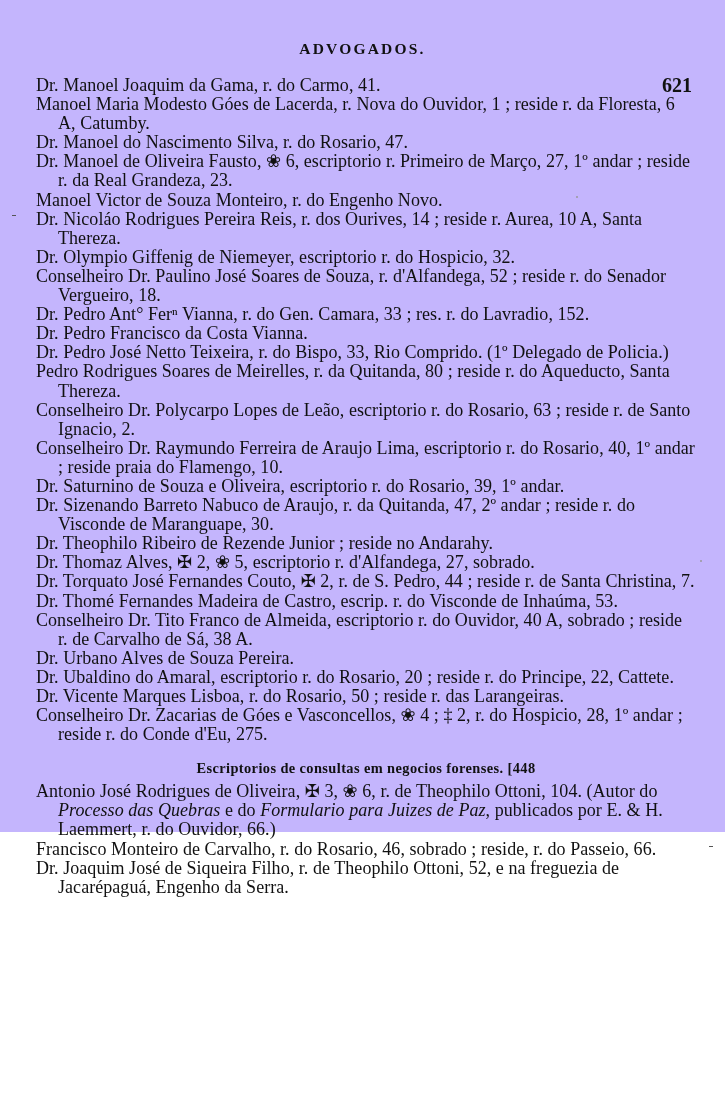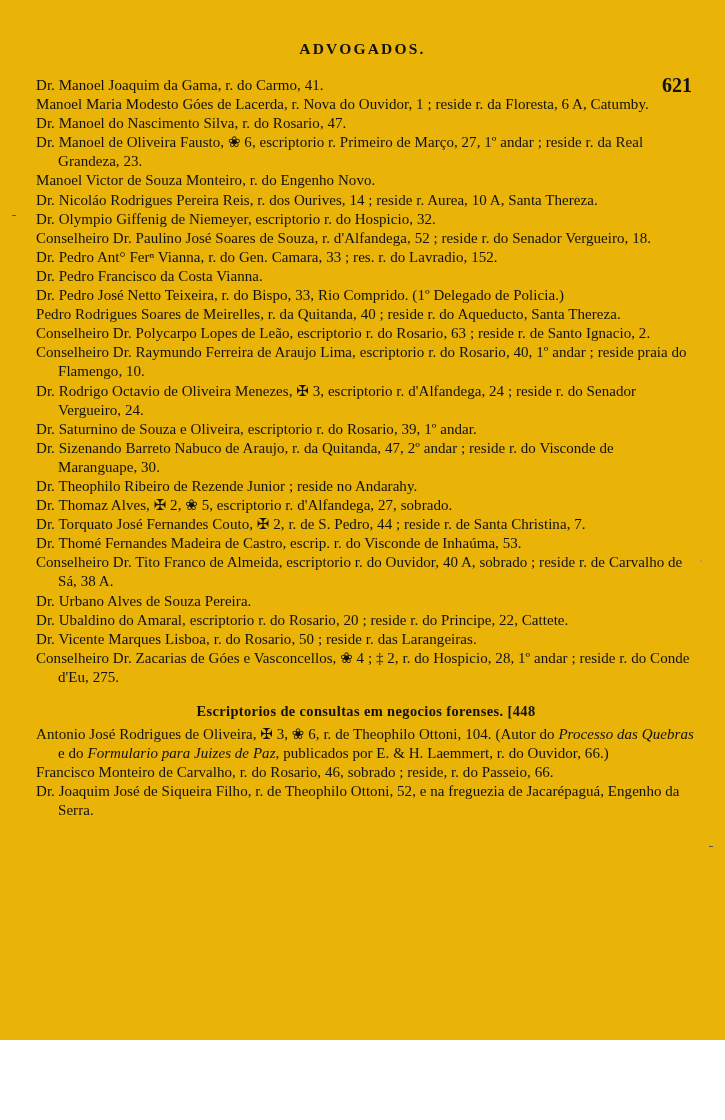--- a/index.html
+++ b/index.html
@@ -12,22 +12,22 @@
     height: 1120px;
     font-family: "Liberation Serif", serif;
     color: #111111;
     position: relative;
     overflow: hidden;
   }
   .page {
     position: absolute;
     left: 0; top: 0;
     width: 725px;
-    height: 1040px;
-    background: #eab308;
+    height: 832px;
+    background: #c4b5fd;
   }
   .header {
     position: absolute;
     left: 0;
     top: 40px;
     width: 725px;
     height: 24px;
   }
   .running-title {
     position: absolute;
@@ -49,21 +49,21 @@
     font-family: "Liberation Serif", serif;
     margin-top: 37px;
   }
   .body-col {
     position: absolute;
     left: 36px;
     top: 76px;
     width: 660px;
   }
   .entry {
-    font-size: 15px;
+    font-size: 18px;
     line-height: 19.1px;
     text-indent: 0;
     padding-left: 22px;
     text-indent: -22px;
     margin: 0 0 0 0;
     white-space: normal;
     letter-spacing: 0.05px;
   }
   .sec-head {
     font-size: 14.4px;
@@ -115,24 +115,23 @@
         <p class="entry">Manoel Maria Modesto Góes de Lacerda, r.  Nova do Ouvidor, 1 ; reside r. da Floresta, 6 A, Catumby.</p>
         <p class="entry">Dr. Manoel do Nascimento Silva, r. do Rosario, 47.</p>
         <p class="entry">Dr. Manoel de Oliveira Fausto, ❀ 6, escriptorio r. Primeiro de Março, 27, 1º andar ; reside r. da Real Grandeza, 23.</p>
         <p class="entry">Manoel Victor de Souza Monteiro, r. do Engenho Novo.</p>
         <p class="entry">Dr. Nicoláo Rodrigues Pereira Reis, r. dos Ourives, 14 ; reside r. Aurea, 10 A, Santa Thereza.</p>
         <p class="entry">Dr. Olympio Giffenig de Niemeyer, escriptorio r. do Hospicio, 32.</p>
         <p class="entry">Conselheiro Dr. Paulino José Soares de Souza, r. d'Alfandega, 52 ; reside r. do Senador Vergueiro, 18.</p>
         <p class="entry">Dr. Pedro Ant° Ferⁿ Vianna, r. do Gen. Camara, 33 ; res. r. do Lavradio, 152.</p>
         <p class="entry">Dr. Pedro Francisco da Costa Vianna.</p>
         <p class="entry">Dr. Pedro José Netto Teixeira, r. do Bispo, 33, Rio Comprido. (1º Delegado de Policia.)</p>
-        <p class="entry">Pedro Rodrigues Soares de Meirelles, r. da Quitanda, 40 ; reside r. do Aqueducto, Santa Thereza.</p>
+        <p class="entry">Pedro Rodrigues Soares de Meirelles, r. da Quitanda, 80 ; reside r. do Aqueducto, Santa Thereza.</p>
         <p class="entry">Conselheiro Dr. Polycarpo Lopes de Leão, escriptorio r. do Rosario, 63 ; reside r. de Santo Ignacio, 2.</p>
         <p class="entry">Conselheiro Dr. Raymundo Ferreira de Araujo Lima, escriptorio r. do Rosario, 40, 1º andar ; reside praia do Flamengo, 10.</p>
-        <p class="entry">Dr. Rodrigo Octavio de Oliveira Menezes, ✠ 3, escriptorio r. d'Alfandega, 24 ; reside r. do Senador Vergueiro, 24.</p>
         <p class="entry">Dr. Saturnino de Souza e Oliveira, escriptorio r. do Rosario, 39, 1º andar.</p>
         <p class="entry">Dr. Sizenando Barreto Nabuco de Araujo, r. da Quitanda, 47, 2º andar ; reside r. do Visconde de Maranguape, 30.</p>
         <p class="entry">Dr. Theophilo Ribeiro de Rezende Junior ; reside no Andarahy.</p>
         <p class="entry">Dr. Thomaz Alves, ✠ 2, ❀ 5, escriptorio r. d'Alfandega, 27, sobrado.</p>
         <p class="entry">Dr. Torquato José Fernandes Couto, ✠ 2, r. de S. Pedro, 44 ; reside r. de Santa Christina, 7.</p>
         <p class="entry">Dr. Thomé Fernandes Madeira de Castro, escrip. r. do Visconde de Inhaúma, 53.</p>
         <p class="entry">Conselheiro Dr. Tito Franco de Almeida, escriptorio r. do Ouvidor, 40 A, sobrado ; reside r. de Carvalho de Sá, 38 A.</p>
         <p class="entry">Dr. Urbano Alves de Souza Pereira.</p>
         <p class="entry">Dr. Ubaldino do Amaral, escriptorio r. do Rosario, 20 ; reside r. do Principe, 22, Cattete.</p>
         <p class="entry">Dr. Vicente Marques Lisboa, r. do Rosario, 50 ; reside r. das Larangeiras.</p>

